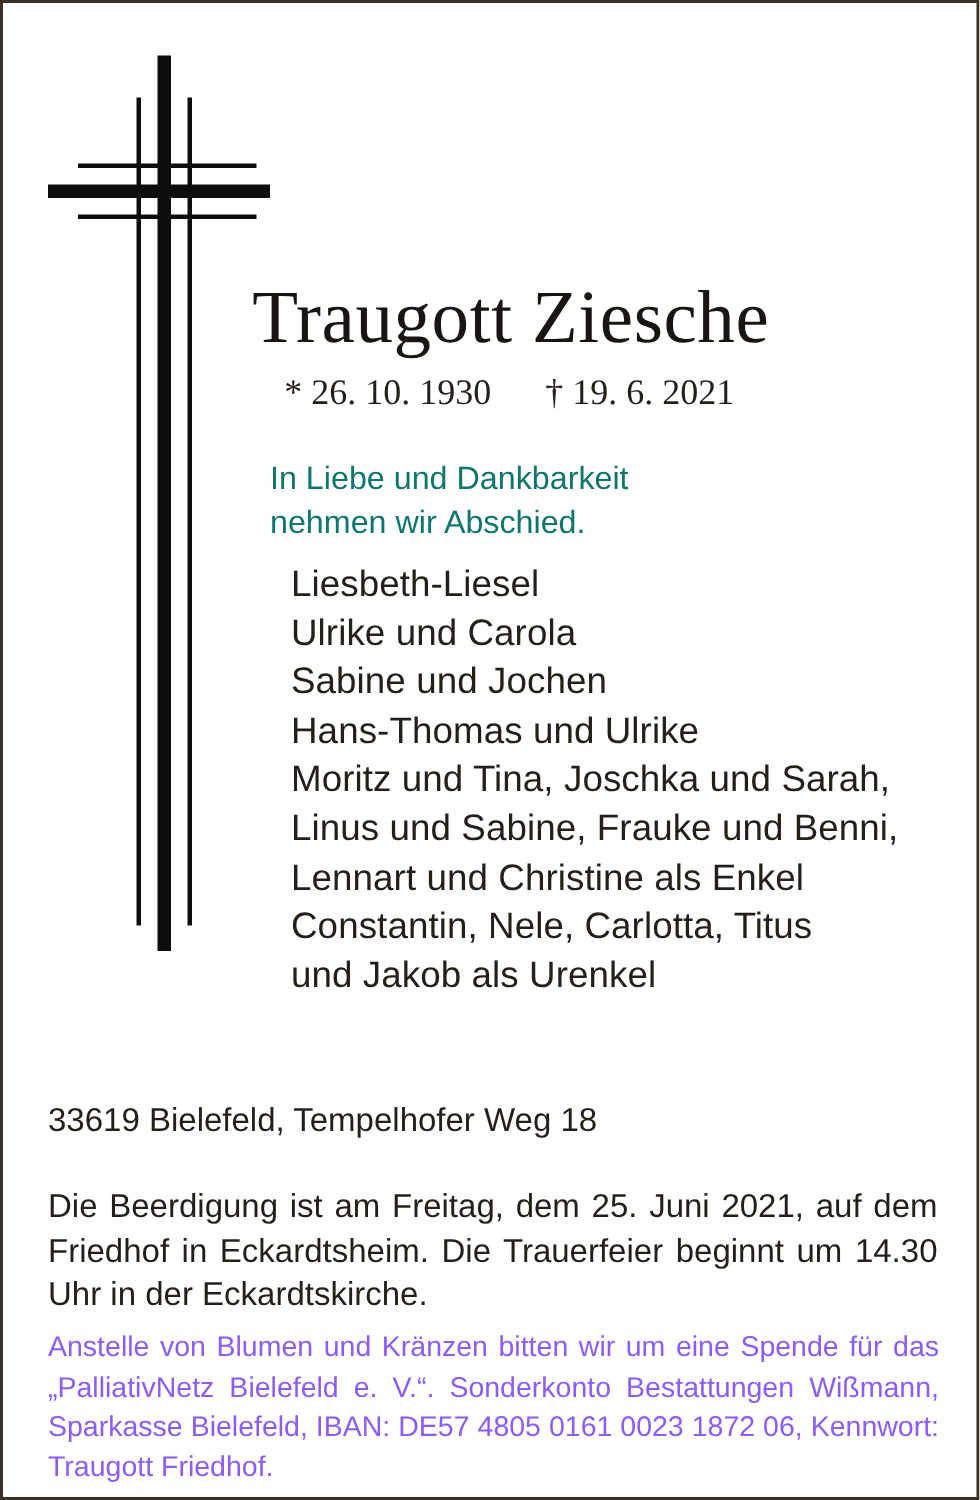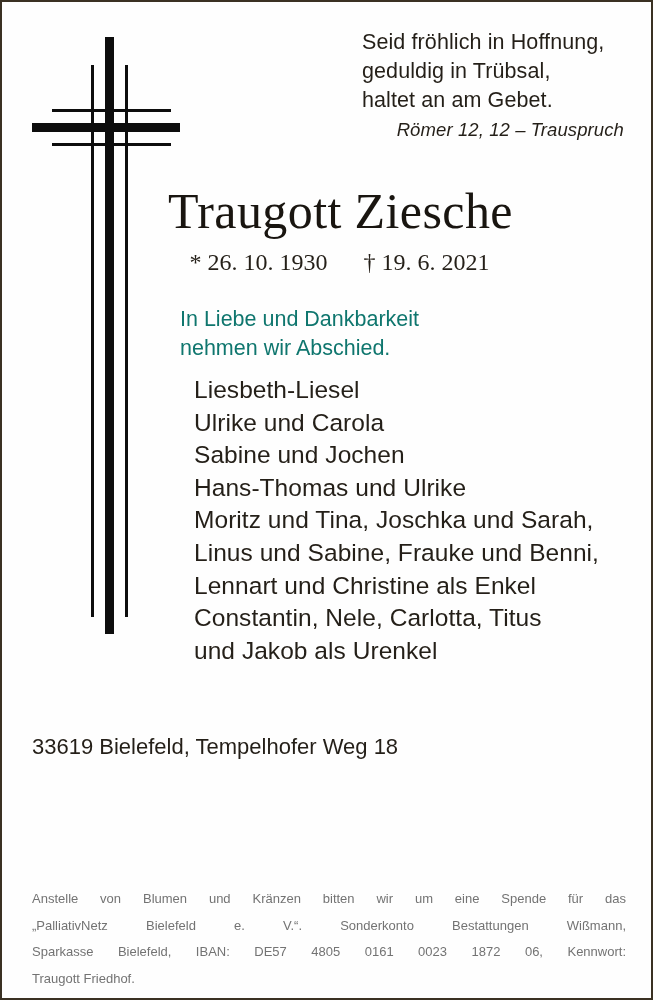--- a/index.html
+++ b/index.html
@@ -181,47 +181,41 @@
     text-align-last: justify;
   }
   .last-line { text-align: left; }
 
   
   .donation {
     position: absolute;
     left: 30px;
     top: 884px;
     width: 594px;
-    font-size: 13px;
+    font-size: 19px;
     line-height: 26.5px;
     text-align: justify;
-    color: #737373;
+    color: #8b5cf6;
   }
   .donation > span { display: block; }
 </style>
 </head>
 <body>
 
 <div class="notice">
 
   <div class="cross-area">
     <div class="cross-bar arm-thin-t"></div>
     <div class="cross-bar arm-thick"></div>
     <div class="cross-bar arm-thin-b"></div>
     <div class="cross-bar stem-thin-l"></div>
     <div class="cross-bar stem-thick"></div>
     <div class="cross-bar stem-thin-r"></div>
   </div>
 
-  <div class="verse">
-    <div class="verse-line">Seid fröhlich in Hoffnung,</div>
-    <div class="verse-line">geduldig in Trübsal,</div>
-    <div class="verse-line">haltet an am Gebet.</div>
-    <div class="verse-ref">Römer 12, 12 – Trauspruch</div>
-  </div>
 
   <div class="name">Traugott Ziesche</div>
 
   <div class="dates">
     <span>* 26. 10. 1930</span><span class="gap"></span><span>† 19. 6. 2021</span>
   </div>
 
   <div class="farewell">
     <div>In Liebe und Dankbarkeit</div>
     <div>nehmen wir Abschied.</div>
@@ -234,20 +228,25 @@
     <div>Hans-Thomas und Ulrike</div>
     <div>Moritz und Tina, Joschka und Sarah,</div>
     <div>Linus und Sabine, Frauke und Benni,</div>
     <div>Lennart und Christine als Enkel</div>
     <div>Constantin, Nele, Carlotta, Titus</div>
     <div>und Jakob als Urenkel</div>
   </div>
 
   <div class="address">33619 Bielefeld, Tempelhofer Weg 18</div>
 
+  <div class="funeral">
+    <span class="just-line">Die Beerdigung ist am Freitag, dem 25. Juni 2021, auf dem</span>
+    <span class="just-line">Friedhof in Eckardtsheim. Die Trauerfeier beginnt um 14.30</span>
+    <span class="last-line">Uhr in der Eckardtskirche.</span>
+  </div>
 
   <div class="donation">
     <span class="just-line">Anstelle von Blumen und Kränzen bitten wir um eine Spende für das</span>
     <span class="just-line">„PalliativNetz Bielefeld e. V.“. Sonderkonto Bestattungen Wißmann,</span>
     <span class="just-line">Sparkasse Bielefeld, IBAN: DE57 4805 0161 0023 1872 06, Kennwort:</span>
     <span class="last-line">Traugott Friedhof.</span>
   </div>
 
 </div>
 

